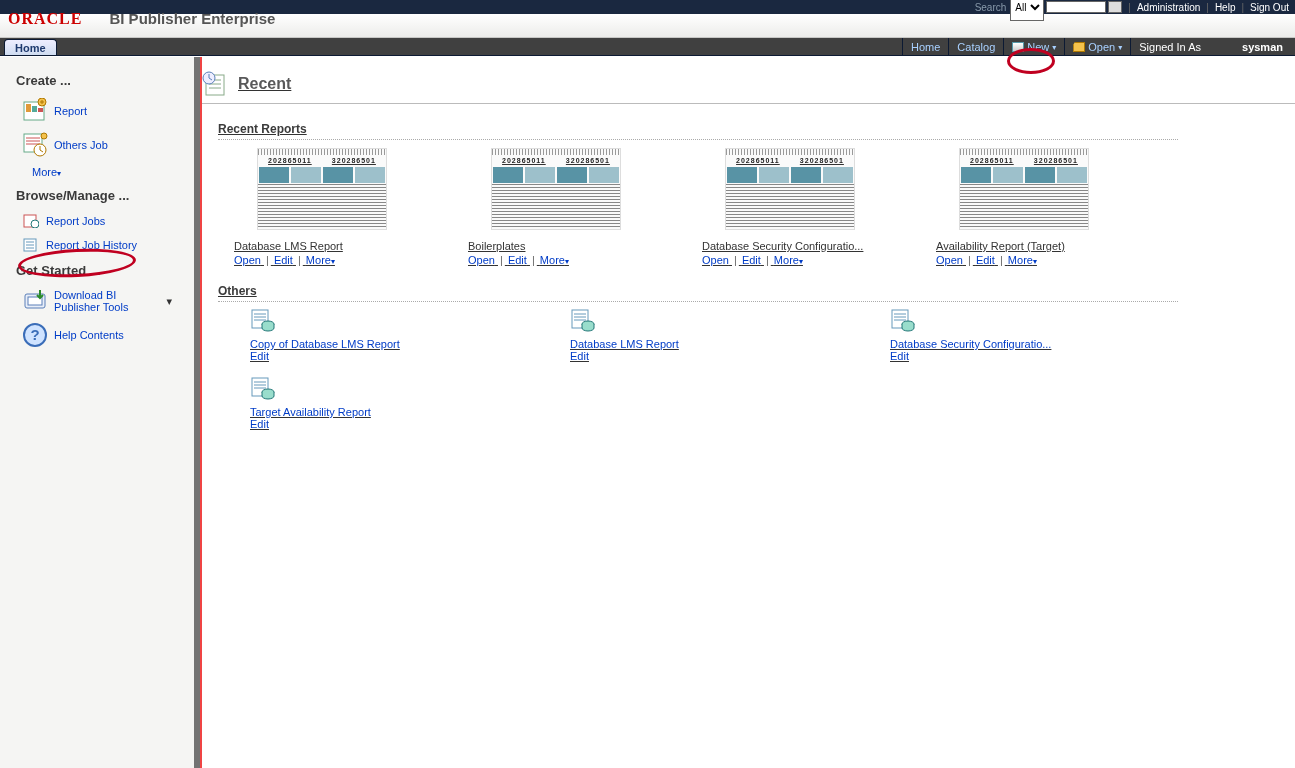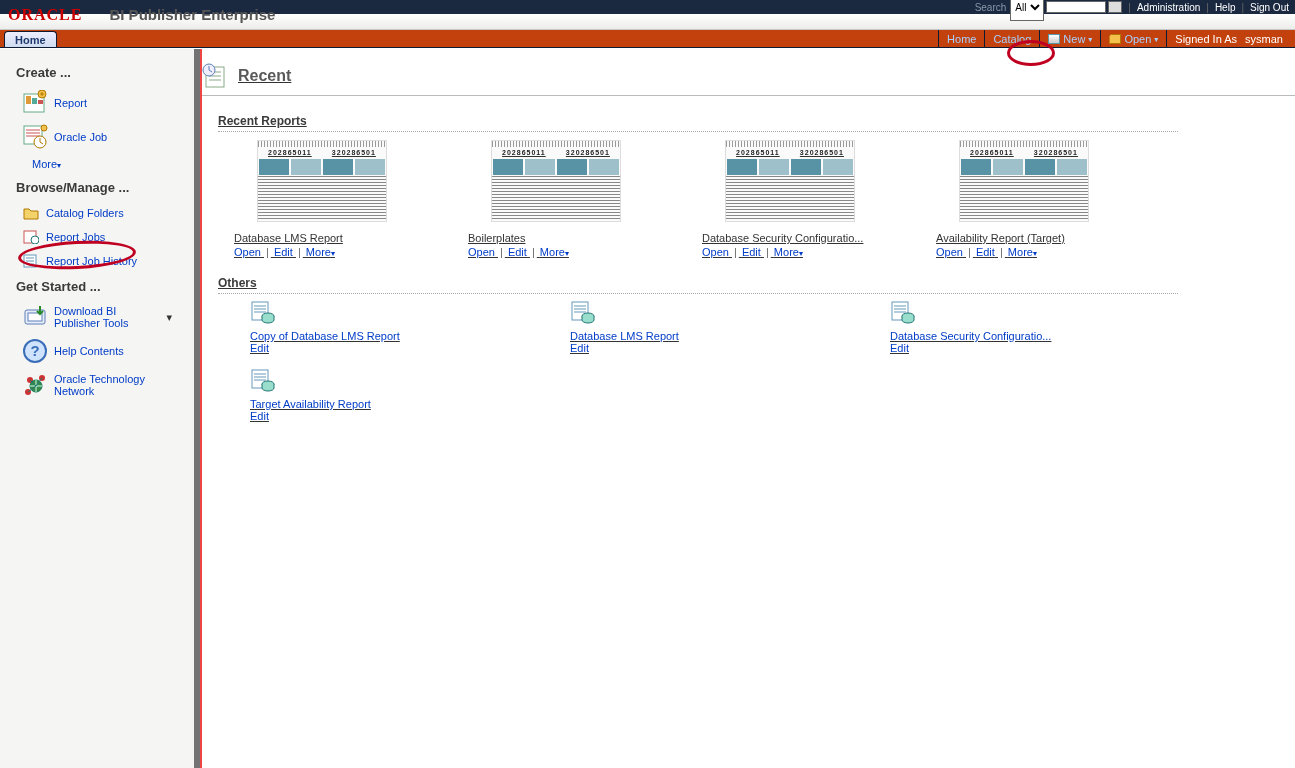--- a/index.html
+++ b/index.html
@@ -8,35 +8,35 @@
 
   .topbar { height:14px; background:#1a2840; color:#89a; font-size:10px; display:flex; align-items:center; padding:0 6px; }
   .topbar .spacer { flex:1; }
   .topbar .search-label { margin-right:4px; }
   .topbar select { height:28px; font-size:10px; background:#fff; border:1px solid #666; }
   .topbar input { height:12px; width:60px; font-size:10px; background:#fff; border:1px solid #666; margin-left:2px; }
   .topbar .ico { width:14px; height:12px; border:1px solid #666; background:#ddd; margin-left:2px; display:inline-block; }
   .topbar .sep { color:#666; margin:0 6px; }
   .topbar .toplink { color:#fff; font-size:10px; }
 
-  .header-strip { height:16px; background:linear-gradient(#fff,#ececea); border-bottom:1px solid #c7c7c5; display:flex; align-items:center; }
+  .header-strip { height:24px; background:linear-gradient(#fff,#ececea); border-bottom:1px solid #c7c7c5; display:flex; align-items:center; }
   .header-strip .brand { color:#c00; font-weight:bold; font-family: Georgia, serif; letter-spacing:1px; font-size:16px; padding-left:8px; margin-top:-14px; }
   .header-strip .title { color:#555; font-weight:bold; font-size:15px; margin-left:27px; margin-top:-14px; }
 
-  .tabbar { height:18px; background:#c2410c; display:flex; align-items:flex-end; border-bottom:1px solid #0c1a33; position:relative; }
+  .tabbar { height:18px; background:#404040; display:flex; align-items:flex-end; border-bottom:1px solid #0c1a33; position:relative; }
   .tab { background:linear-gradient(#3b5a97,#1f3a6e); color:#fff; padding:2px 10px; border-top-left-radius:4px; border-top-right-radius:4px; margin-left:4px; font-weight:bold; font-size:11px; cursor:pointer; height:16px; display:flex; align-items:center; }
   .tab.active { background:linear-gradient(#eef,#cfdcf0); color:#1f3a6e; border:1px solid #0c1a33; border-bottom:none; }
   .nav-right { position:absolute; right:4px; top:0; height:18px; display:flex; align-items:center; gap:0; }
   .nav-right .nlink { color:#a8d0ff; padding:0 8px; font-size:11px; cursor:pointer; display:flex; align-items:center; gap:3px; height:18px; border-left:1px solid #0c1a33; }
   .nav-right .nlink .dd { font-size:8px; }
   .nav-right .nlink .fico { width:12px; height:10px; display:inline-block; }
   .fico.new { background:linear-gradient(#fff,#ccc); border:1px solid #59a; }
   .fico.open { background:#f4c24c; border:1px solid #b07800; clip-path: polygon(0 25%,15% 0,100% 0,100% 100%,0 100%); }
   .nav-right .signed { color:#fff; }
-  .nav-right .user { color:#fff; font-weight:normal; }
+  .nav-right .user { color:#fff; font-weight:bold;margin-left:33px; }
 
   .circle-red { position:absolute; border:3px solid #c00020; border-radius:50%; pointer-events:none; }
   .circle-nav { width:48px; height:26px; right:240px; top:10px; z-index:10; }
   .circle-side { width:118px; height:28px; left:18px; top:192px; z-index:10; transform:rotate(-3deg); }
 
   .main { display:flex; height:calc(768px - 14px - 8px - 18px); position:relative; border-top:1px solid #fff; }
   .sidebar { width:200px; background:#f5f5f3; border-right:6px solid #737373; padding:10px 16px; }
   .sidebar h3 { margin:6px 0 6px 0; font-size:13px; color:#3a3a3a; }
   .side-item { display:flex; align-items:center; gap:6px; padding:4px 6px; cursor:pointer; }
   .side-item .icon-box { width:26px; height:26px; display:flex; align-items:center; justify-content:center; }
@@ -150,36 +150,28 @@
         <svg width="26" height="26">
             <rect x="2" y="2" width="18" height="18" fill="#fff" stroke="#6a8"></rect>
             <line x1="4" y1="6" x2="18" y2="6" stroke="#c55"></line>
             <line x1="4" y1="9" x2="18" y2="9" stroke="#c55"></line>
             <line x1="4" y1="12" x2="18" y2="12" stroke="#c55"></line>
             <circle cx="18" cy="18" r="6" fill="#fff" stroke="#b07800"></circle>
             <path d="M18 14v4l3 2" stroke="#b07800" fill="none"></path>
             <circle cx="22" cy="4" r="3" fill="#f4c24c" stroke="#b07800"></circle>
           </svg>
       </span>
-      <span class="lbl">Oracle Job</span>
+      <span class="lbl">Others Job</span>
     </div>
 
 
     <div class="more"><span>More</span><span class="dd">▾</span></div>
 
     <h3>Browse/Manage ...</h3>
 
-    <div class="side-item small">
-      <span class="icon-box">
-        <svg width="16" height="14">
-            <path d="M1 3h5l2 2h7v8H1z" fill="#f4d26a" stroke="#b07800"></path>
-          </svg>
-      </span>
-      <span class="lbl">Catalog Folders</span>
-    </div>
     <div class="side-item small">
       <span class="icon-box">
         <svg width="16" height="14">
             <rect x="1" y="1" width="12" height="12" fill="#fff" stroke="#c55"></rect>
             <circle cx="12" cy="10" r="4" fill="#fff" stroke="#277"></circle>
           </svg>
       </span>
       <span class="lbl">Report Jobs</span>
     </div>
     <div class="side-item small">
@@ -206,35 +198,20 @@
         <span class="dd">▾</span>
     </div>
     <div class="side-item">
       <span class="icon-box">
         <svg width="26" height="26">
             <circle cx="13" cy="13" r="11" fill="#cfe3ff" stroke="#3a6db8" stroke-width="2"></circle>
             <text x="13" y="18" text-anchor="middle" font-size="15" font-weight="bold" fill="#3a6db8">?</text>
           </svg>
       </span>
       <span class="lbl">Help Contents</span>
-    </div>
-    <div class="side-item">
-      <span class="icon-box">
-        <svg width="26" height="26">
-            <circle cx="8" cy="8" r="3" fill="#c33"></circle>
-            <circle cx="20" cy="6" r="3" fill="#c33"></circle>
-            <circle cx="6" cy="20" r="3" fill="#c33"></circle>
-            <circle cx="14" cy="14" r="6" fill="#3a8a4a" stroke="#175"></circle>
-            <path d="M8 14h12M14 8v12" stroke="#cfe" stroke-width="1"></path>
-            <line x1="8" y1="8" x2="14" y2="14" stroke="#277"></line>
-            <line x1="20" y1="6" x2="14" y2="14" stroke="#277"></line>
-            <line x1="6" y1="20" x2="14" y2="14" stroke="#277"></line>
-          </svg>
-      </span>
-      <span class="lbl">Oracle Technology Network</span>
     </div>
   </div>
 
   <div class="content">
     <div class="page-head">
       <span>
         <svg width="26" height="26">
             <rect x="4" y="4" width="18" height="20" fill="#fff" stroke="#8a8"></rect>
             <path d="M7 9h12M7 13h12M7 17h12" stroke="#8a8"></path>
             <circle cx="7" cy="7" r="6" fill="#eef" stroke="#5a7fb8"></circle>

